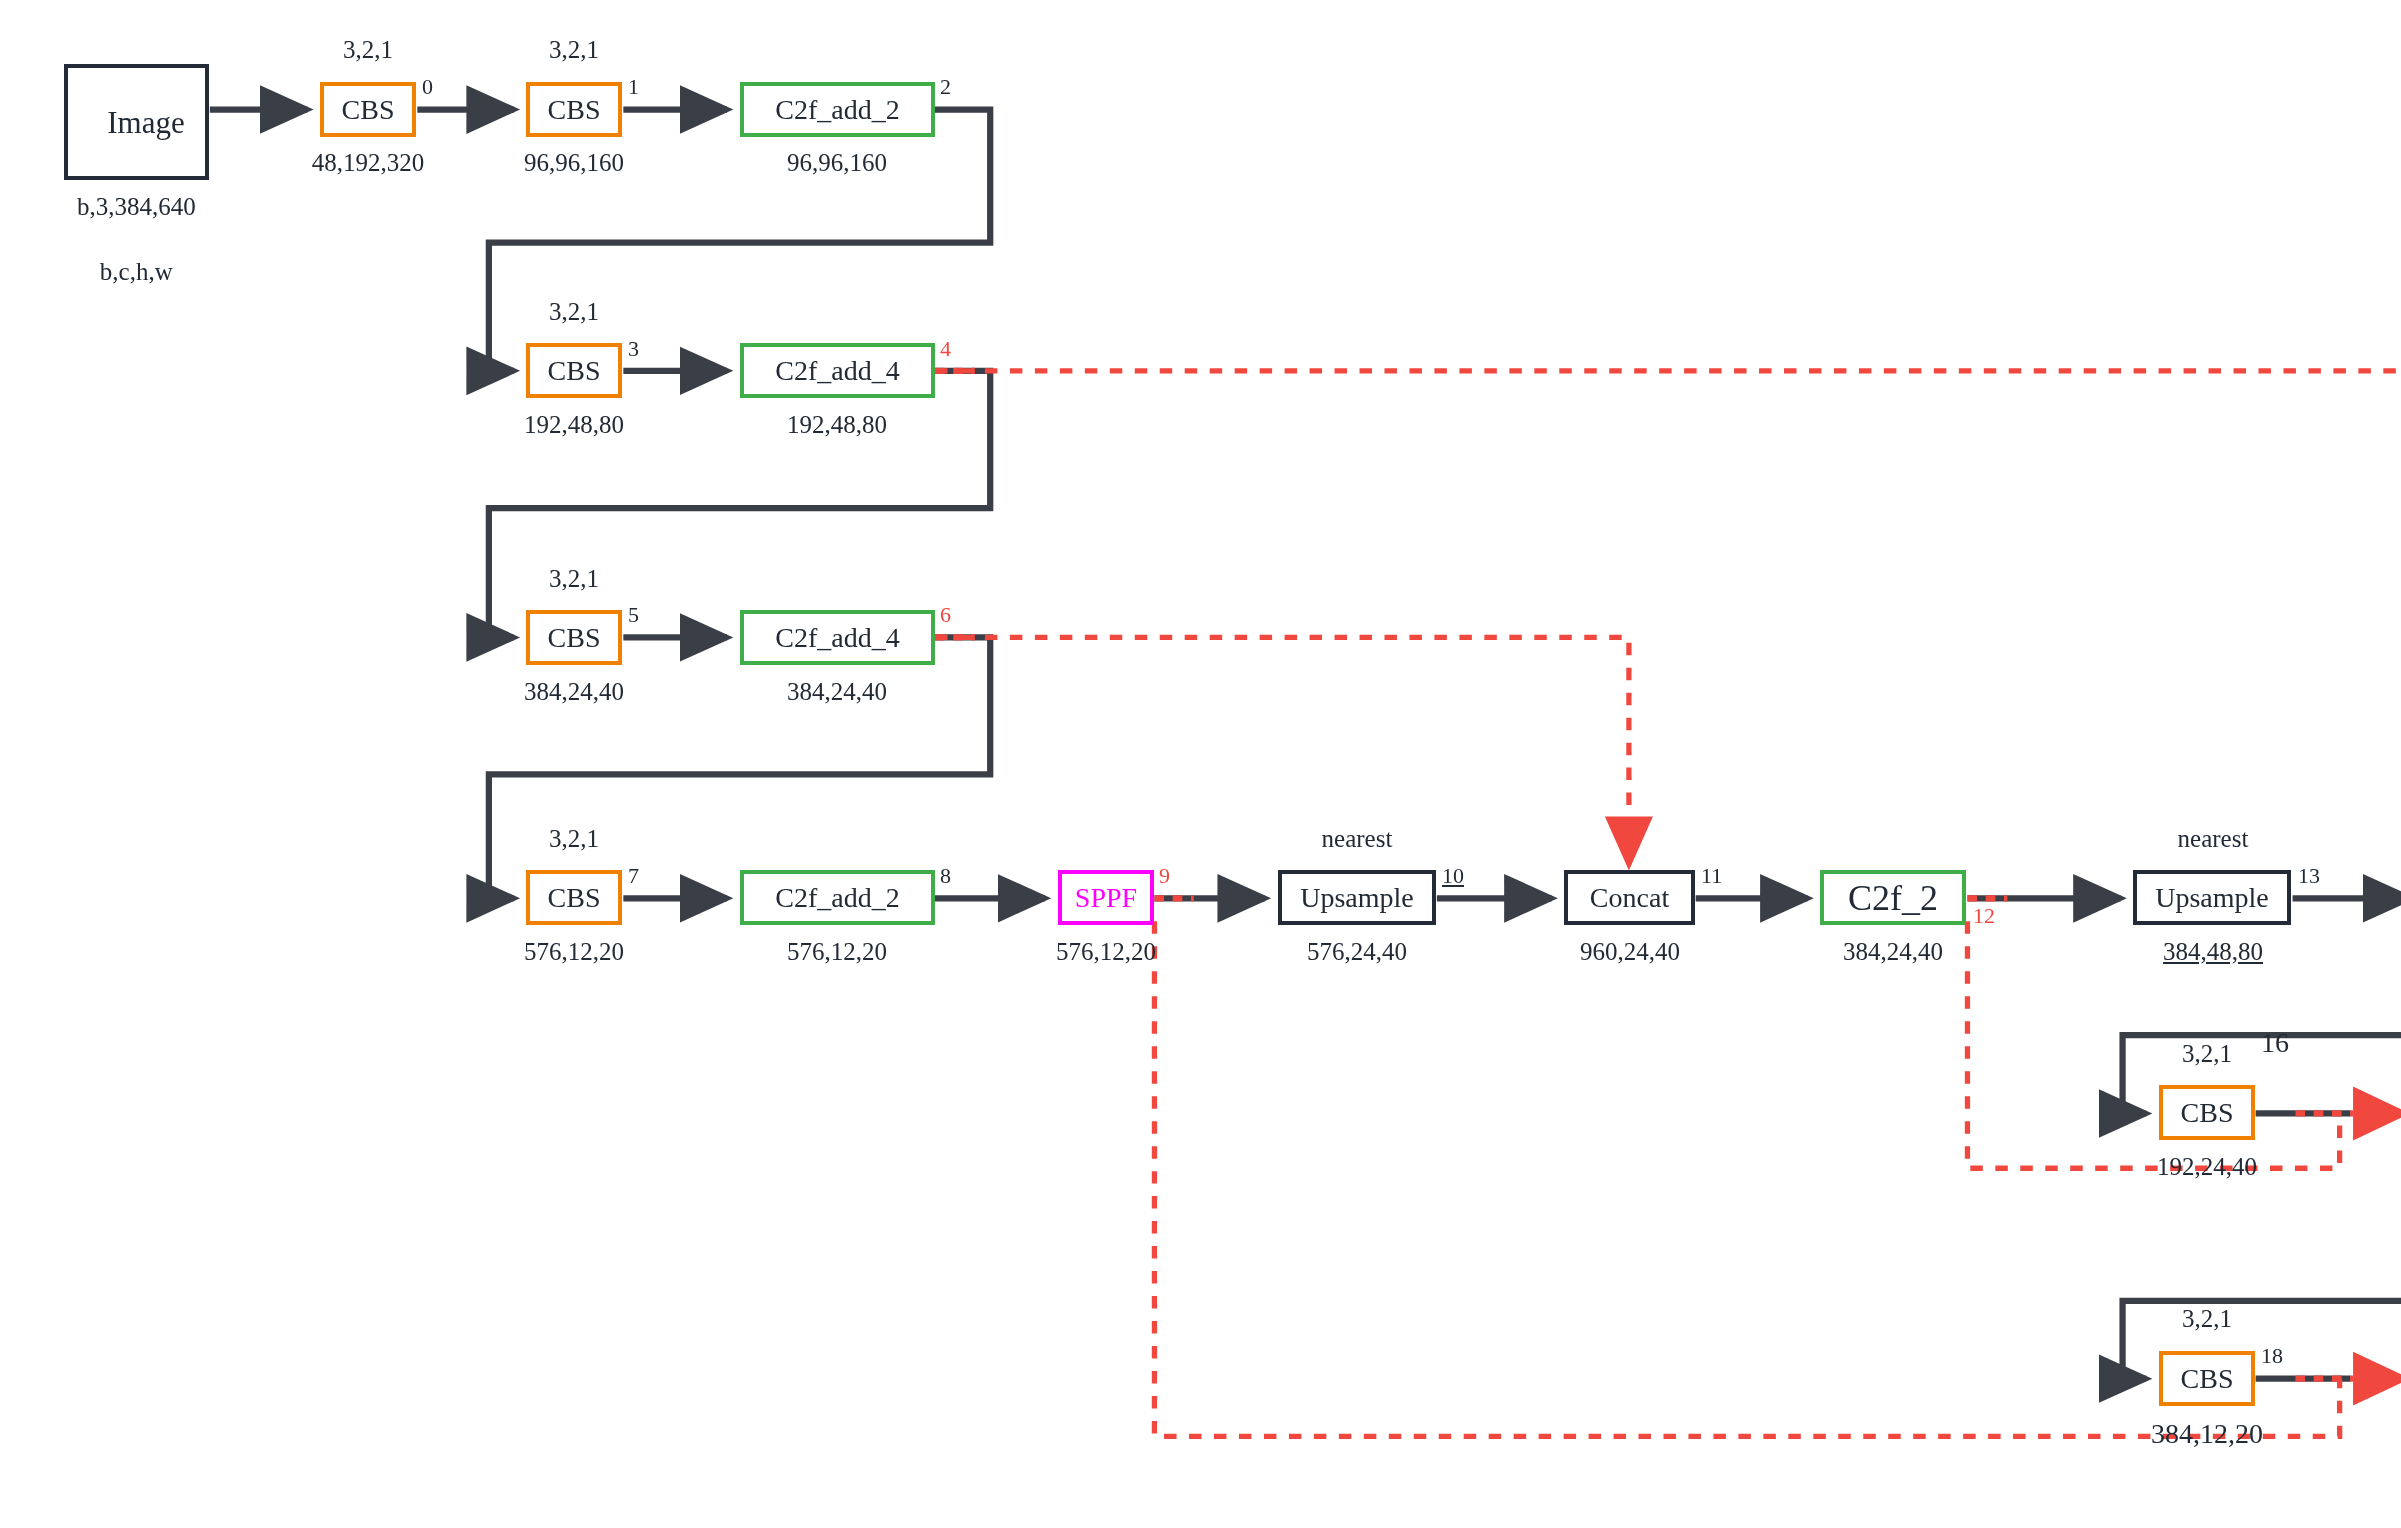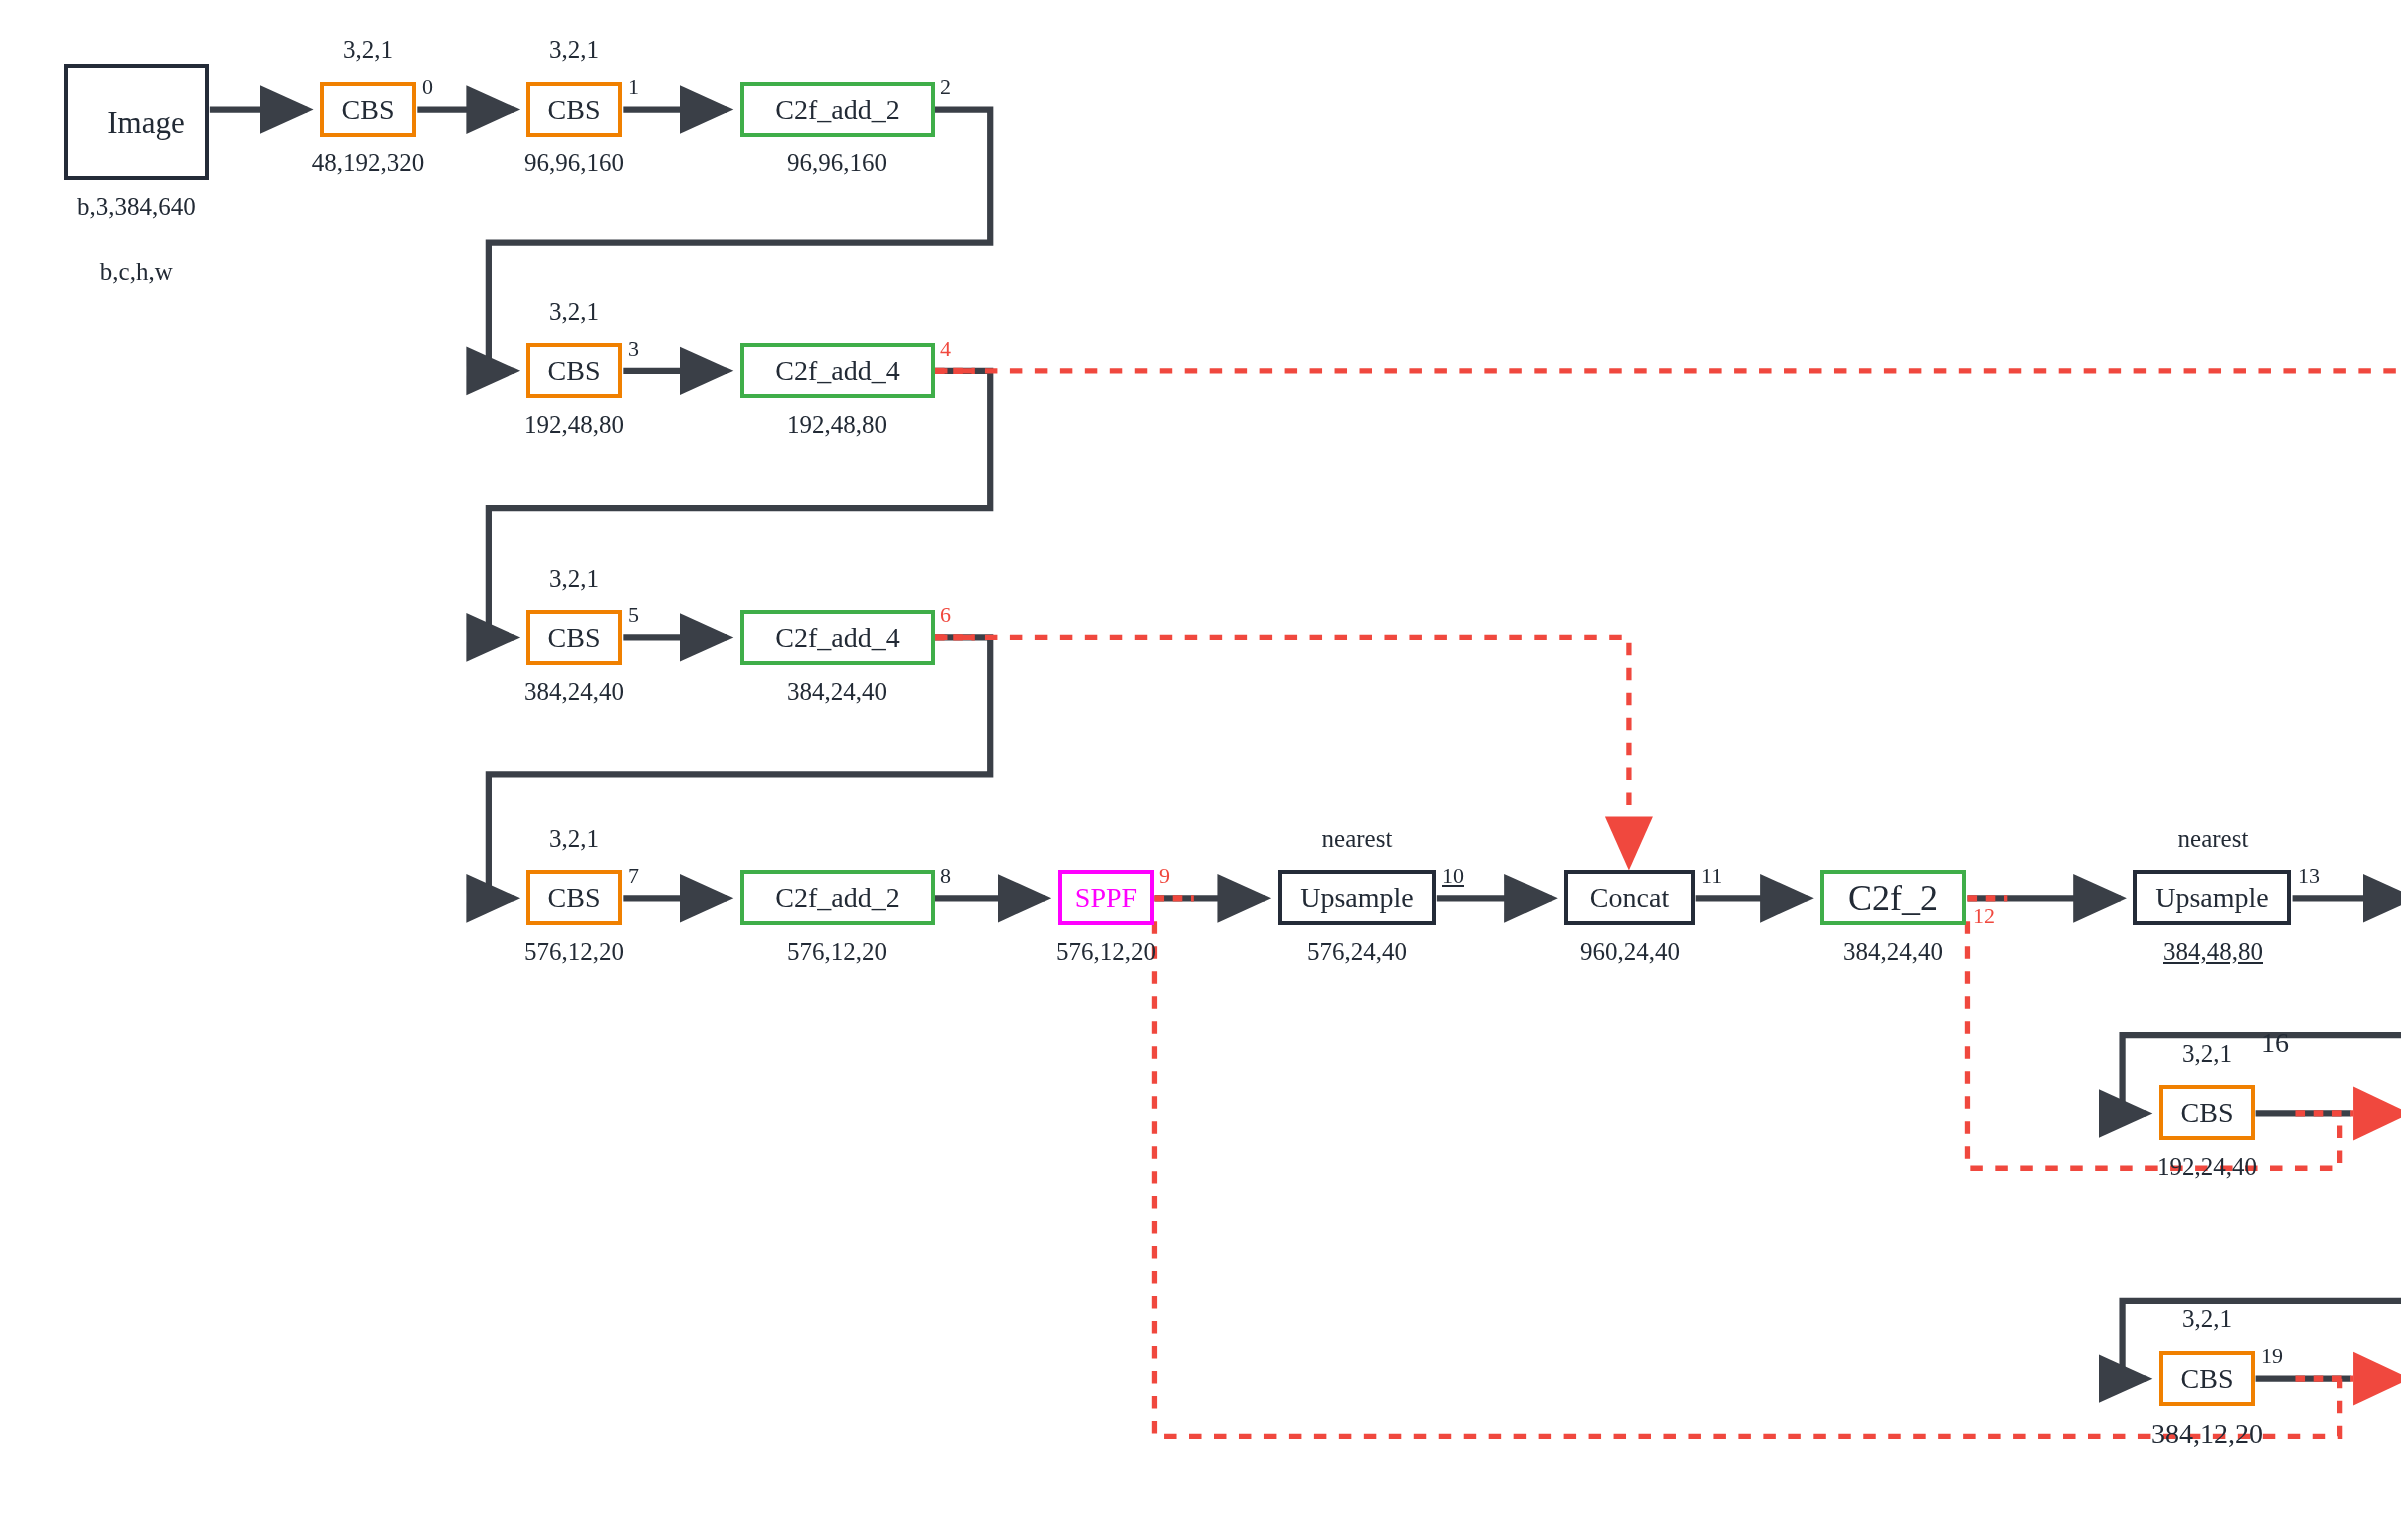--- a/index.html
+++ b/index.html
@@ -203,21 +203,21 @@
       <div class="node n-cbs" style="left: 2159px; top: 1085px; width: 96px; height: 55px;">
         <span class="lbl" style="font-size: 28px;">CBS</span>
       </div>
       <div class="idx" style="left: 2261px; top: 1029px; font-size: 28px;">16</div>
       <div class="cap" style="left: 2111px; top: 1041px; width: 192px; font-size: 25px;">3,2,1</div>
       <div class="cap" style="left: 2063px; top: 1154px; width: 288px; font-size: 25px;">192,24,40</div>
       <div class="cap" style="left: 2344px; top: 1154px; width: 288px; font-size: 25px;">576,24,40</div>
       <div class="node n-cbs" style="left: 2159px; top: 1351px; width: 96px; height: 55px;">
         <span class="lbl" style="font-size: 28px;">CBS</span>
       </div>
-      <div class="idx" style="left: 2261px; top: 1345px; font-size: 22px;">19</div>
+      <div class="idx" style="left: 2261px; top: 1345px; font-size: 22px;">18</div>
       <div class="cap" style="left: 2111px; top: 1306px; width: 192px; font-size: 25px;">3,2,1</div>
       <div class="cap" style="left: 2063px; top: 1419px; width: 288px; font-size: 28px;">384,12,20</div>
       <div class="cap" style="left: 2344px; top: 1419px; width: 288px; font-size: 25px;">960,12,20</div>
     </div>
   <div id="ann-layer">
       <div class="cap" style="left: 16.3px; top: 259px; width: 240px; font-size: 25px;">b,c,h,w</div>
     </div>
 
 </div>
 

